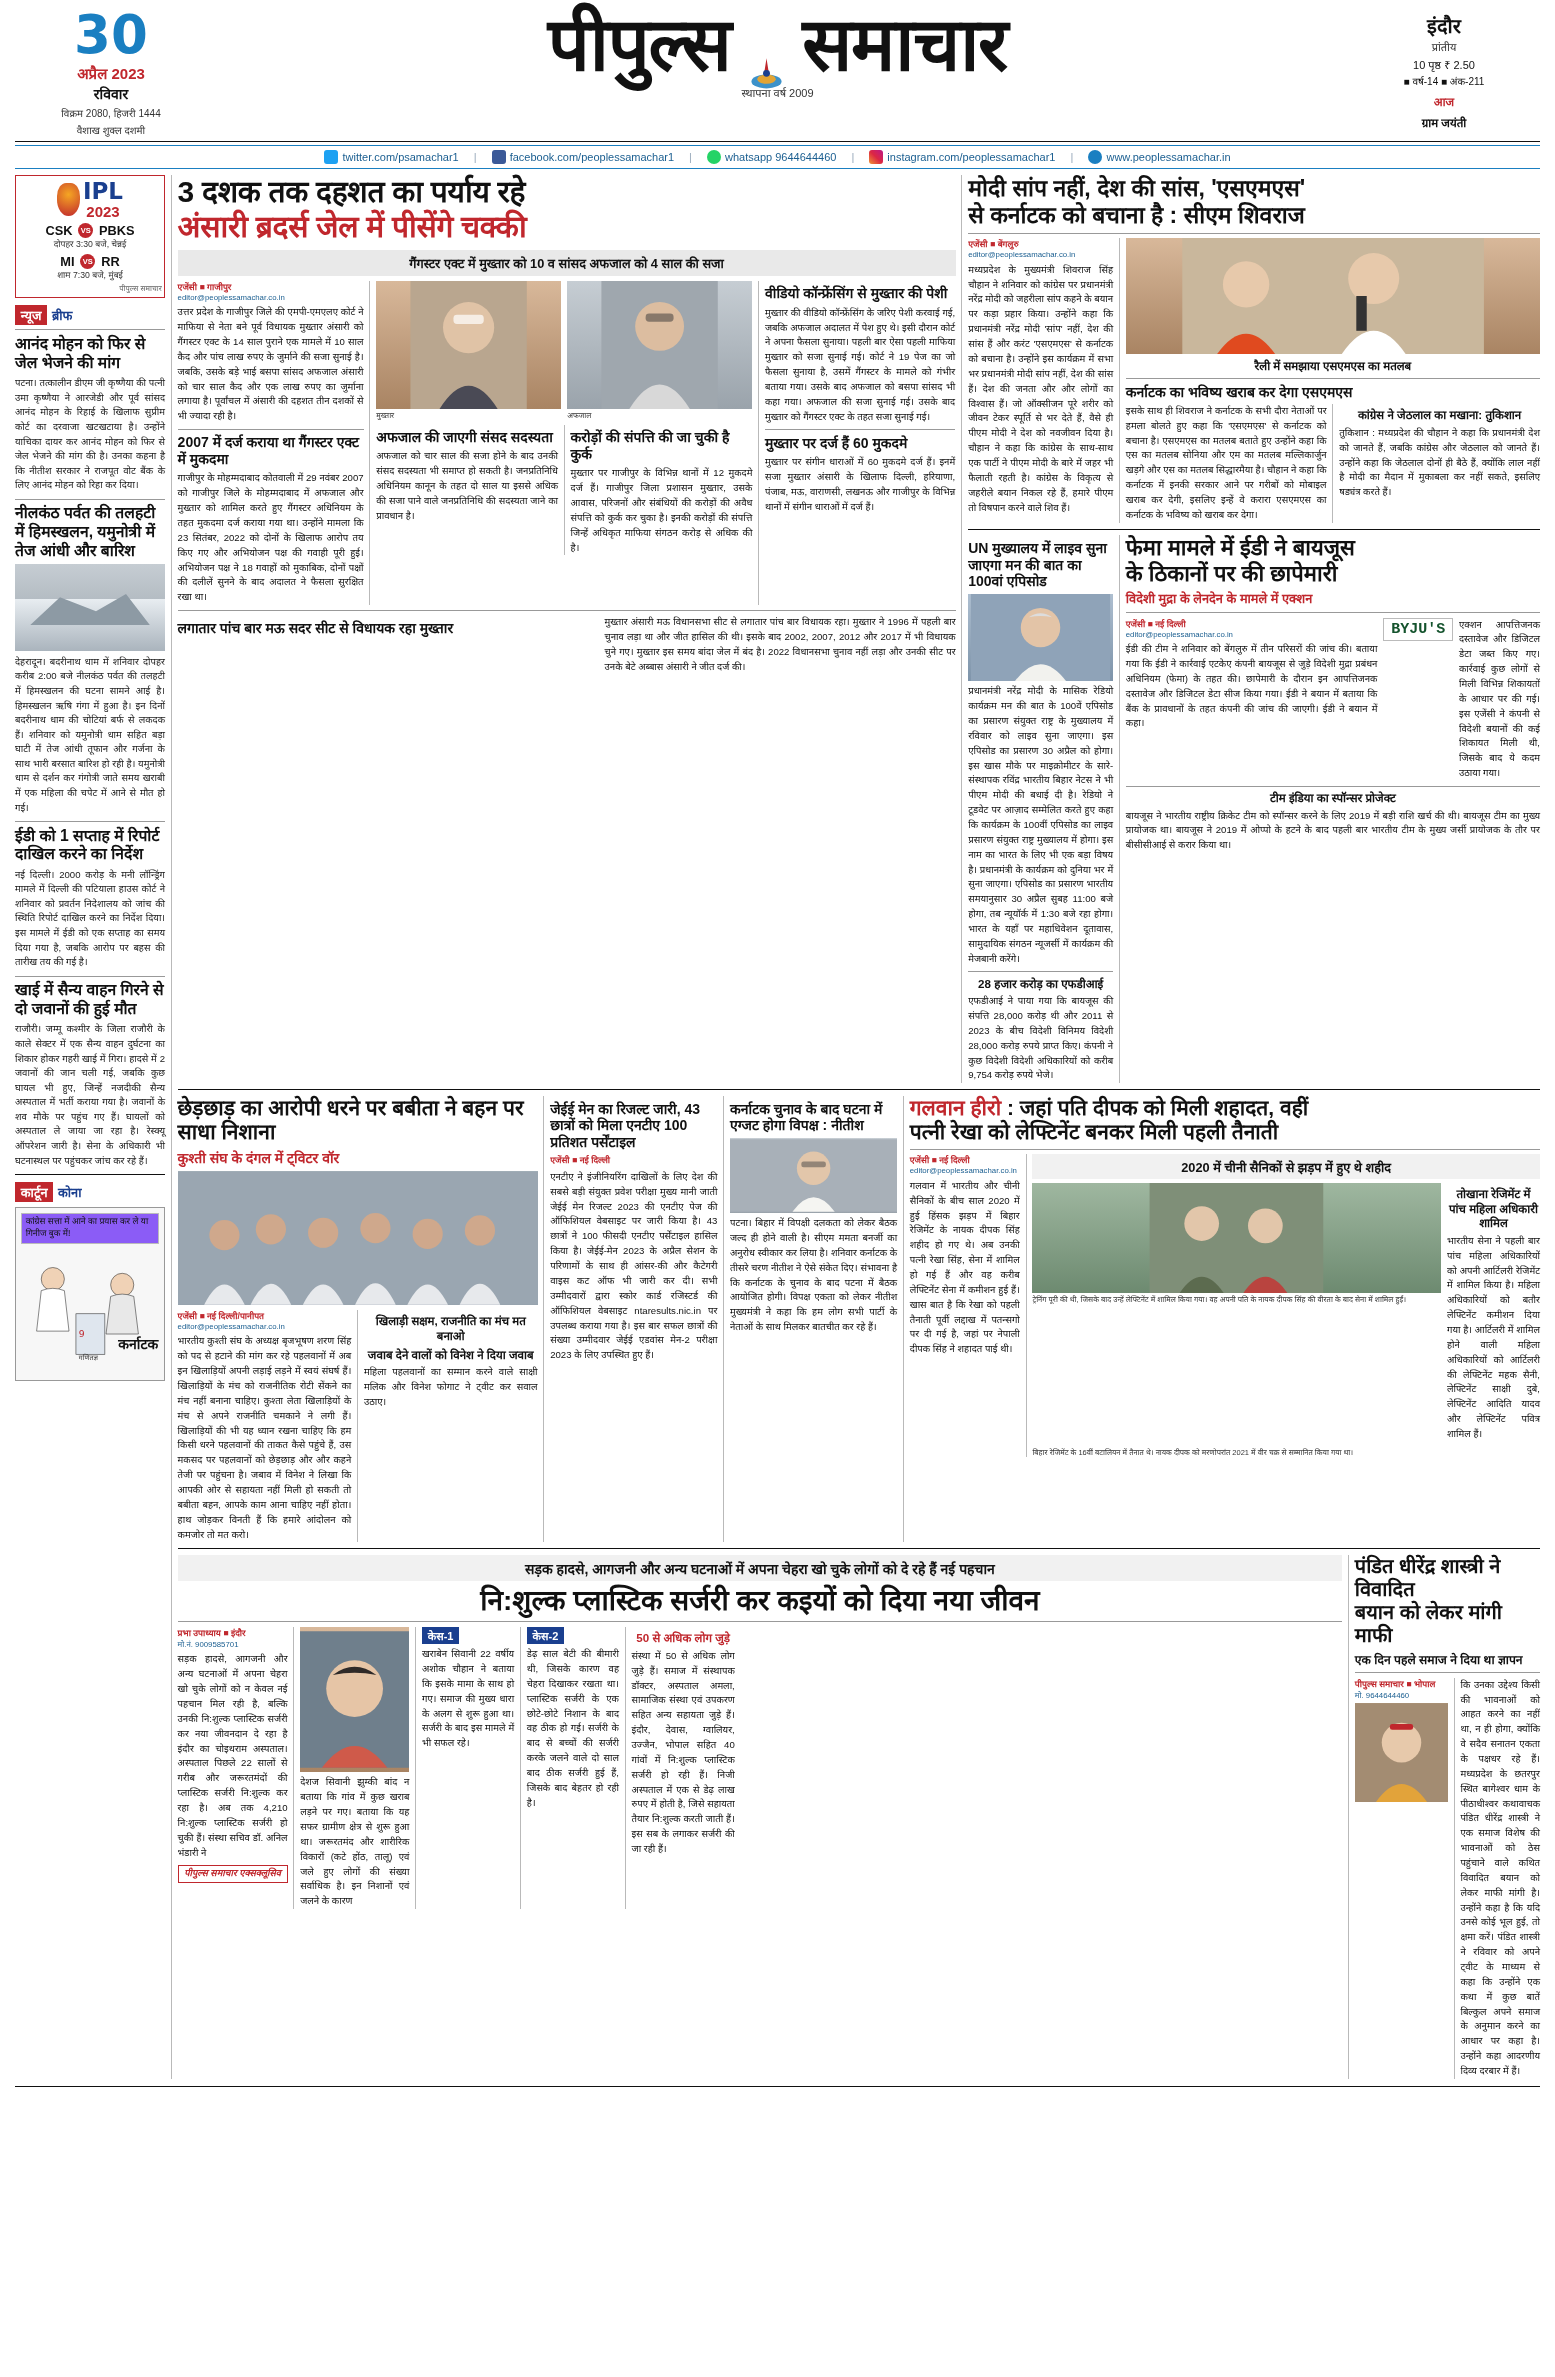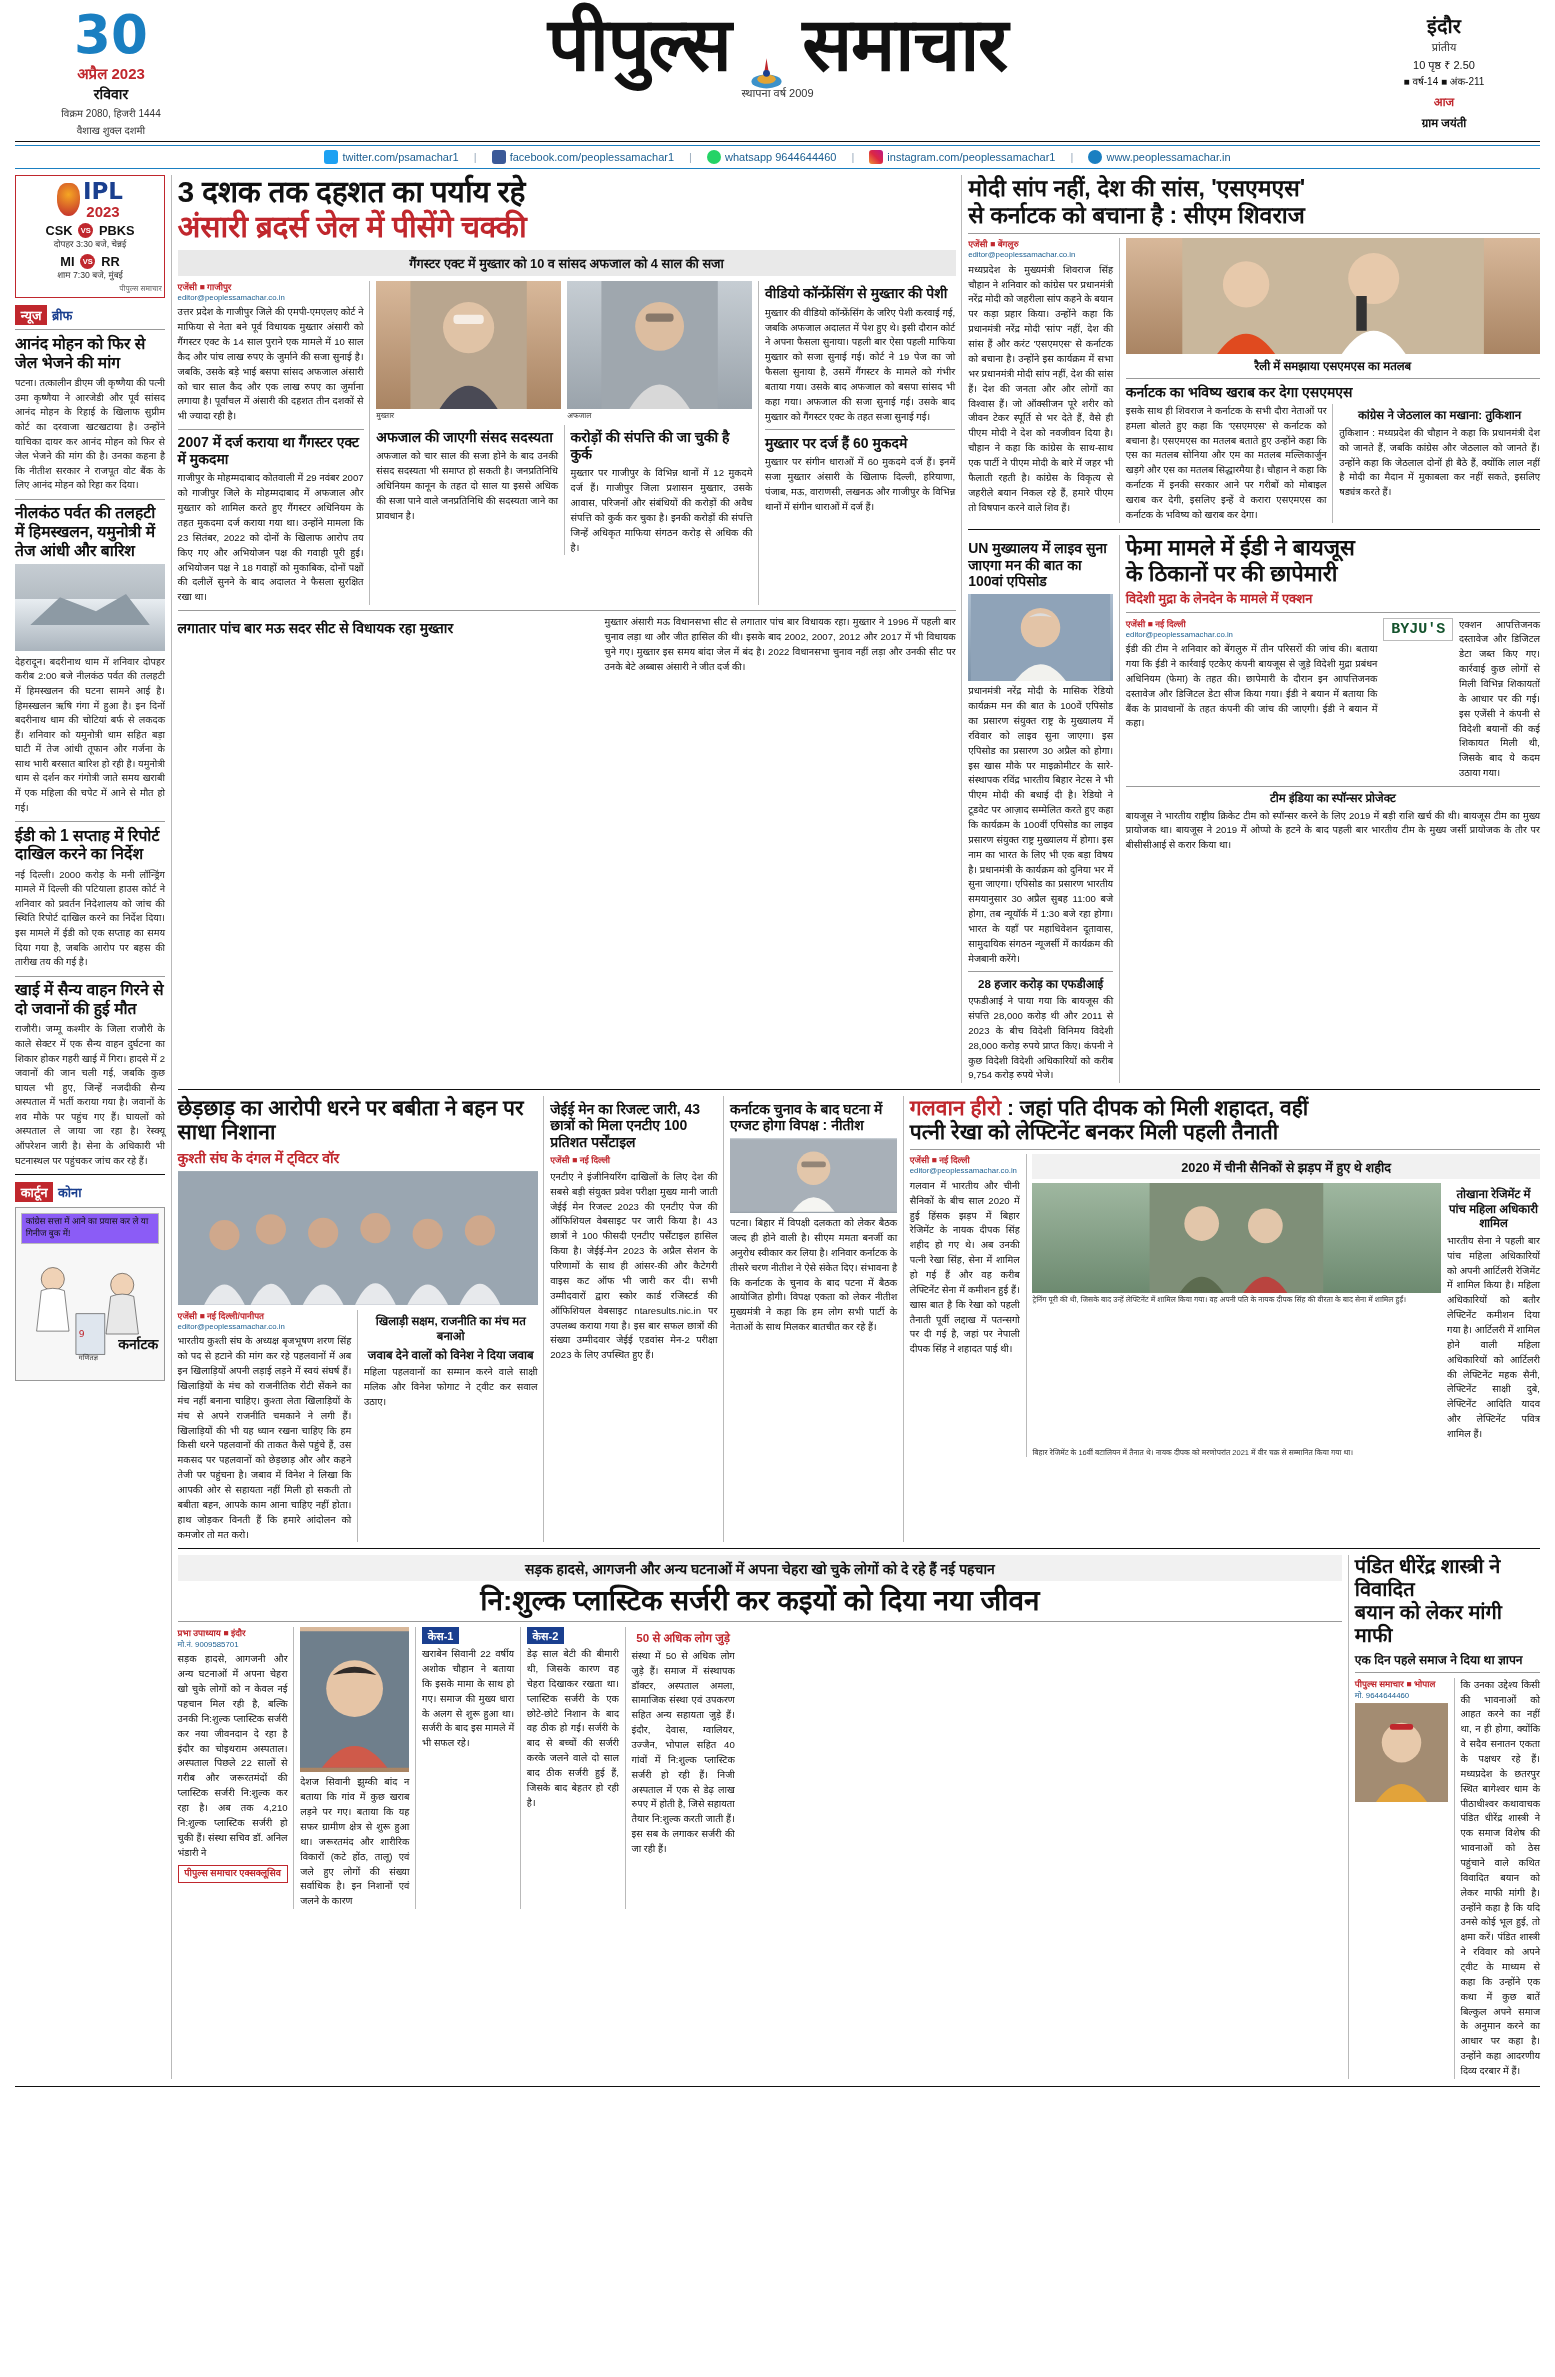--- a/index.html
+++ b/index.html
@@ -99,21 +99,21 @@
   .two { display: flex; gap: 5.8px; }
 
   .centerhead { font-size: 23px; font-weight: bold; line-height: 1.15; }
   .centerhead .red { color: #c0272d; }
   .subline { font-size: 13.4px; font-weight: bold; text-align: center; margin-top: 3.5px; }
 
   .banner-strip { background: #f1f1f1; text-align: center; font-size: 12.8px; font-weight: bold; padding: 3.5px; }
 
   .caseTag { display: inline-block; background: #1a3f8f; color: #fff; font-size: 11px; font-weight: bold; padding: 1.2px 5.8px; margin-bottom: 2.9px; }
 
-  .stamp { border: 1.2px solid #c0272d; padding: 2.3px 3.5px; text-align: center; font-size: 9.3px; font-weight: bold; color: #c0272d; line-height: 1.2; }
+  .stamp { border: 1.2px solid #c0272d; padding: 2.3px 3.5px; text-align: center; font-size: 9.3px; font-weight: bold; color: #c0272d; line-height: 1.2; font-style: italic; }
 
   .cartoon { border: 0.6px solid #999; background: #f7f7f7; }
   .cartoon-bubble { font-size: 8.7px; line-height: 1.35; border: 0.6px solid #bbb; background: #8b5cf6; padding: 2.9px 4.1px; }
 
   .photo-people { background: linear-gradient(180deg,#b9c3cb,#8e9aa4); }
   .photo-green { background: linear-gradient(180deg,#9fb7a0,#6d8a70); }
   .photo-warm { background: linear-gradient(180deg,#d8b89a,#a98463); }
   .photo-grey { background: linear-gradient(180deg,#c6cdd3,#9aa3ab); }
   .photo-blue { background: linear-gradient(180deg,#aebfd0,#7d93a9); }
 

